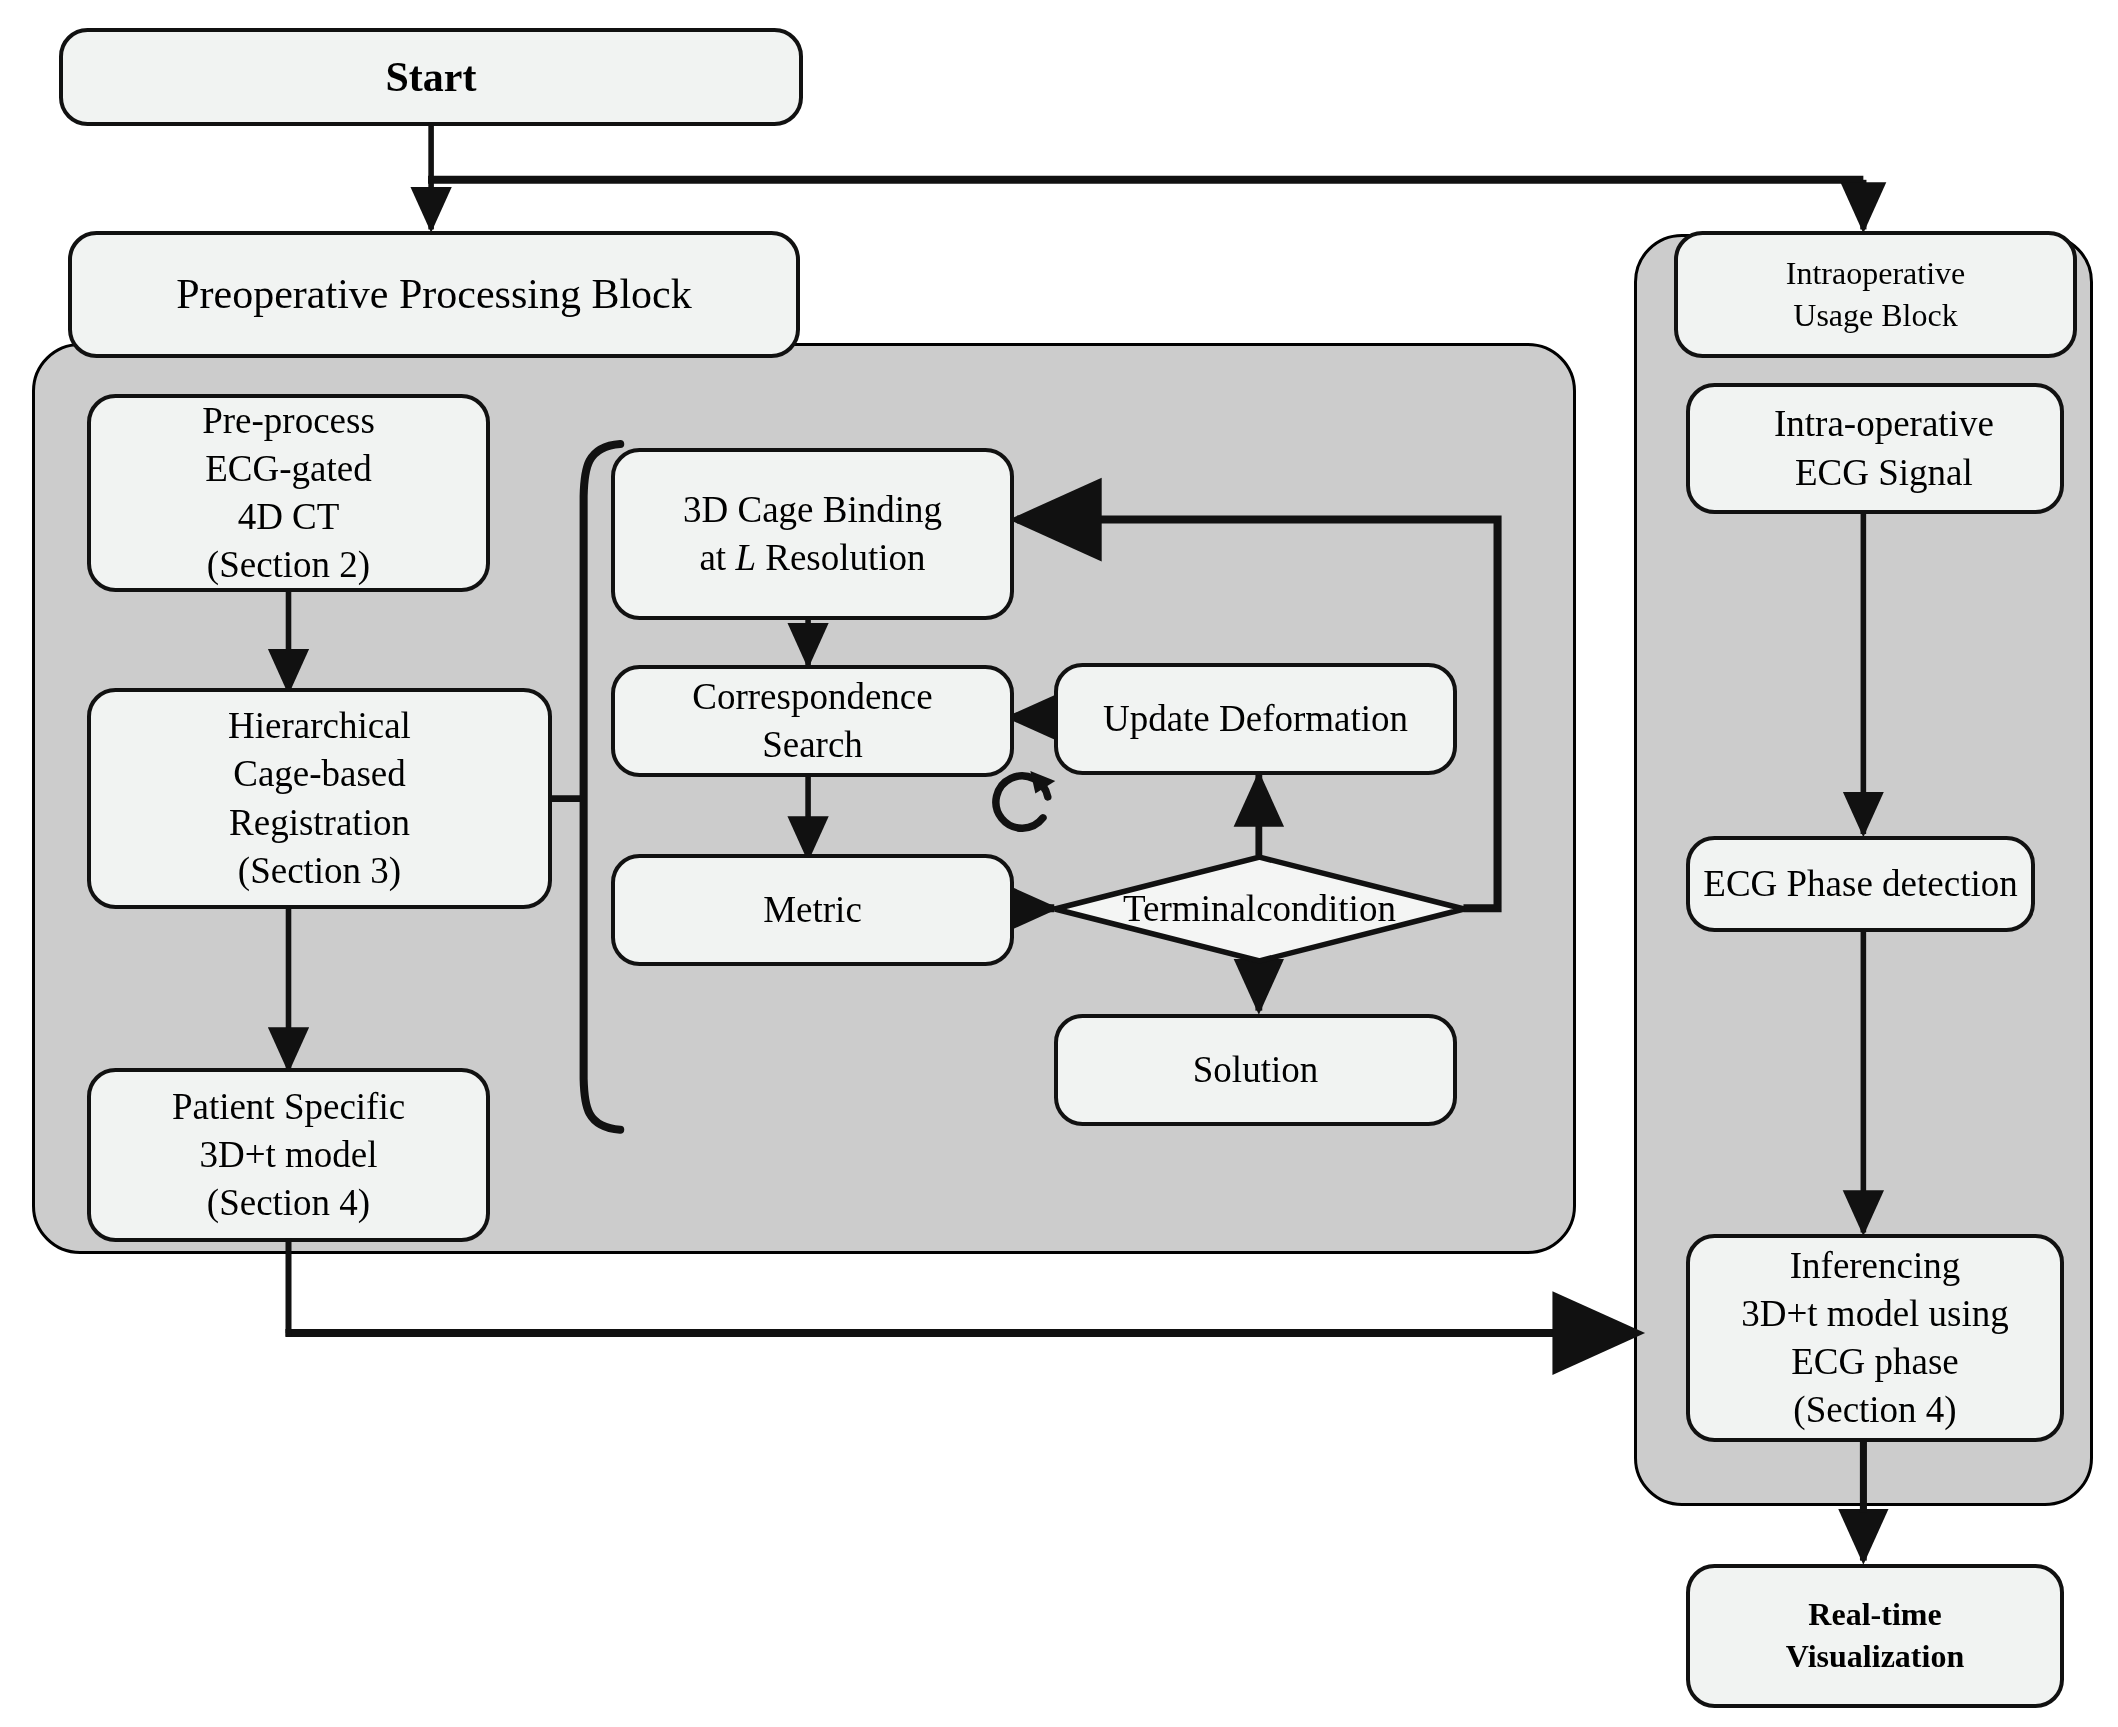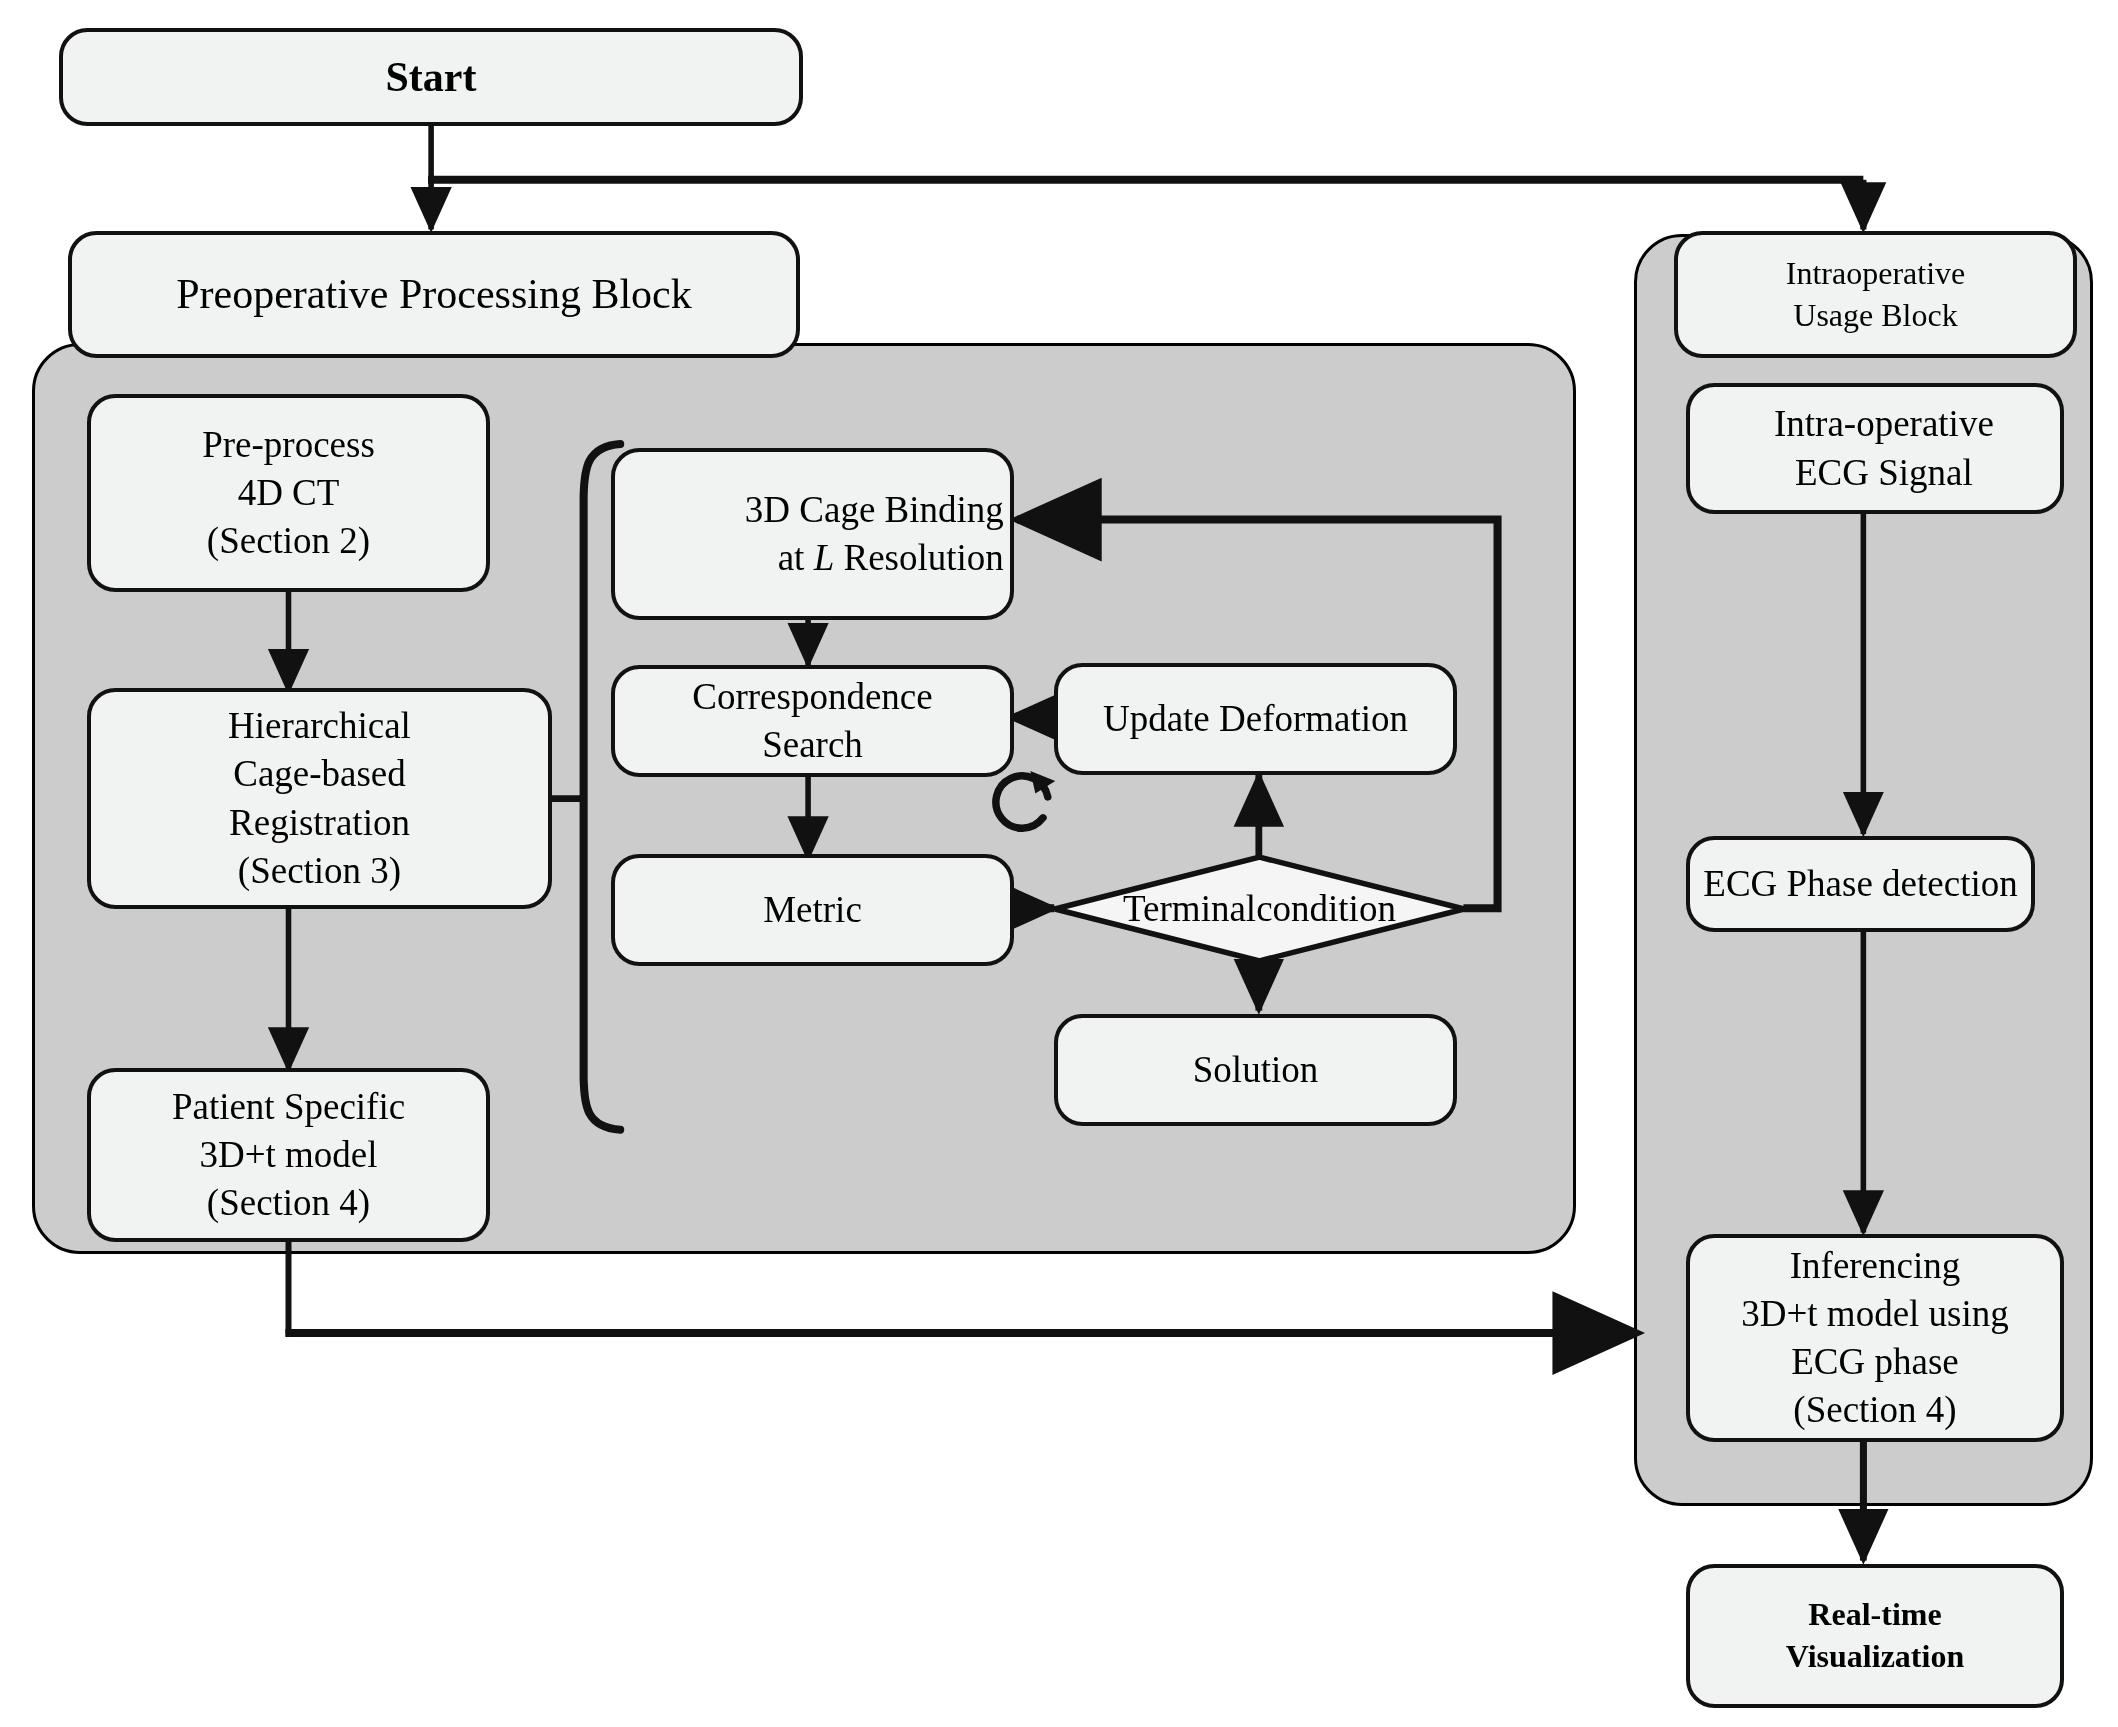--- a/index.html
+++ b/index.html
@@ -155,20 +155,21 @@
   <div class="node f-64" style="left:1674px; top:231px; width:403px; height:127px;">
     <span class="txt">
       <span class="ln">Intraoperative</span>
       <span class="ln">Usage Block</span>
     </span>
   </div>
 
   <div class="node f-60" style="left:87px; top:394px; width:403px; height:198px;font-family:Liberation Serif, serif;">
     <span class="txt">
       <span class="ln">Pre-process</span>
+      <span class="ln">ECG-gated</span>
       <span class="ln">4D CT</span>
       <span class="ln">(Section 2)</span>
     </span>
   </div>
 
   <div class="node f-60" style="left:87px; top:688px; width:465px; height:221px;">
     <span class="txt">
       <span class="ln">Hierarchical</span>
       <span class="ln">Cage-based</span>
       <span class="ln">Registration</span>
@@ -177,21 +178,21 @@
   </div>
 
   <div class="node f-60" style="left:87px; top:1068px; width:403px; height:174px;">
     <span class="txt">
       <span class="ln">Patient Specific</span>
       <span class="ln">3D+t model</span>
       <span class="ln">(Section 4)</span>
     </span>
   </div>
 
-  <div class="node f-60" style="left:611px; top:448px; width:403px; height:172px;text-align:right;">
+  <div class="node f-60" style="left:611px; top:448px; width:403px; height:172px;">
     <span class="txt">
       <span class="ln">3D Cage Binding</span>
       <span class="ln"><span>at </span><span class="ital">L</span><span> Resolution</span></span>
     </span>
   </div>
 
   <div class="node f-60" style="left:611px; top:665px; width:403px; height:112px;">
     <span class="txt">
       <span class="ln">Correspondence</span>
       <span class="ln">Search</span>

